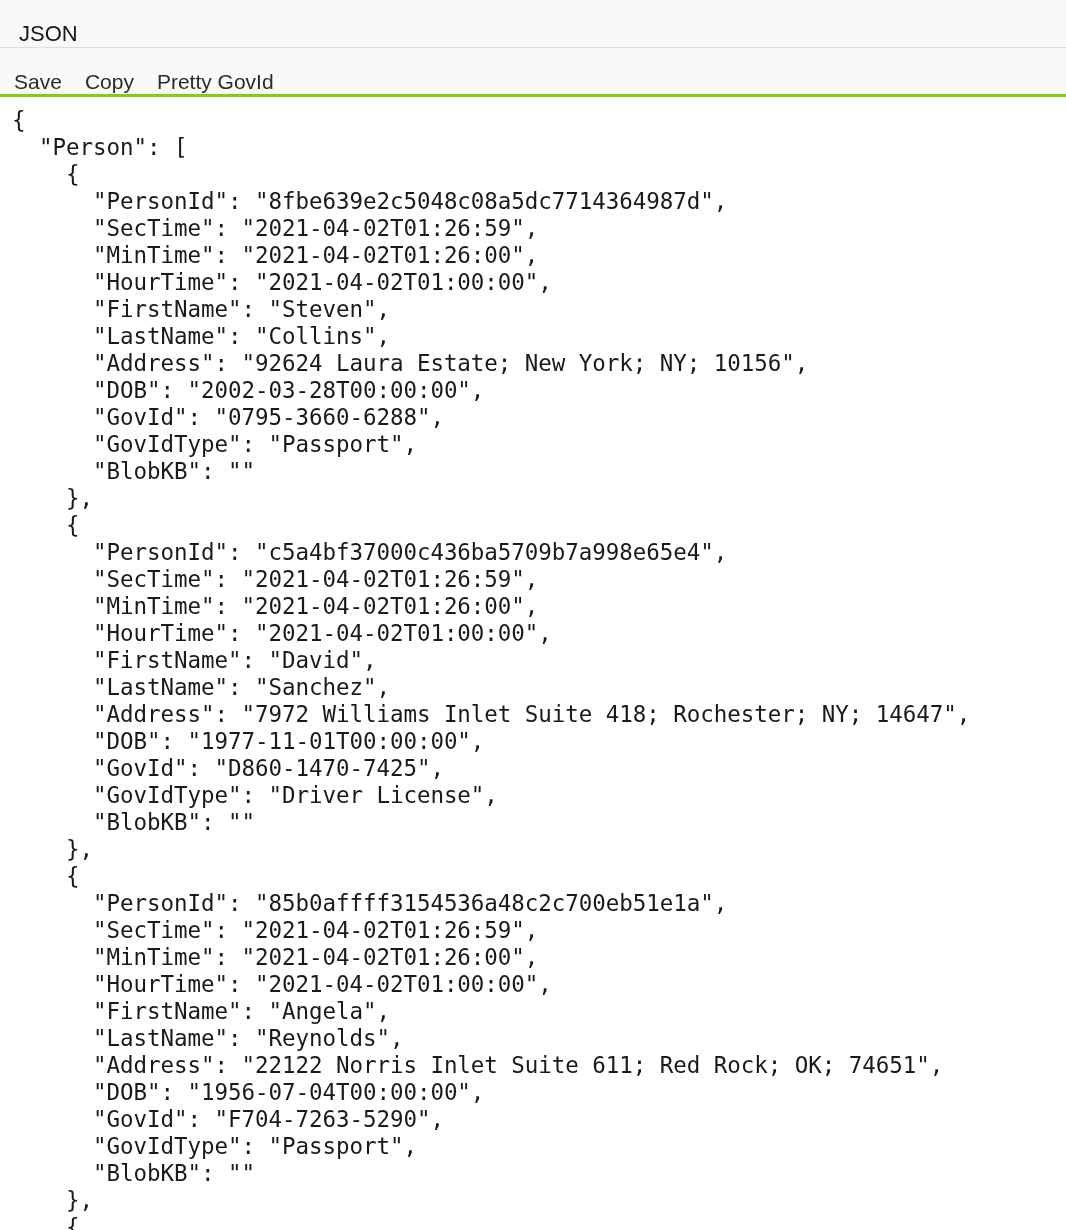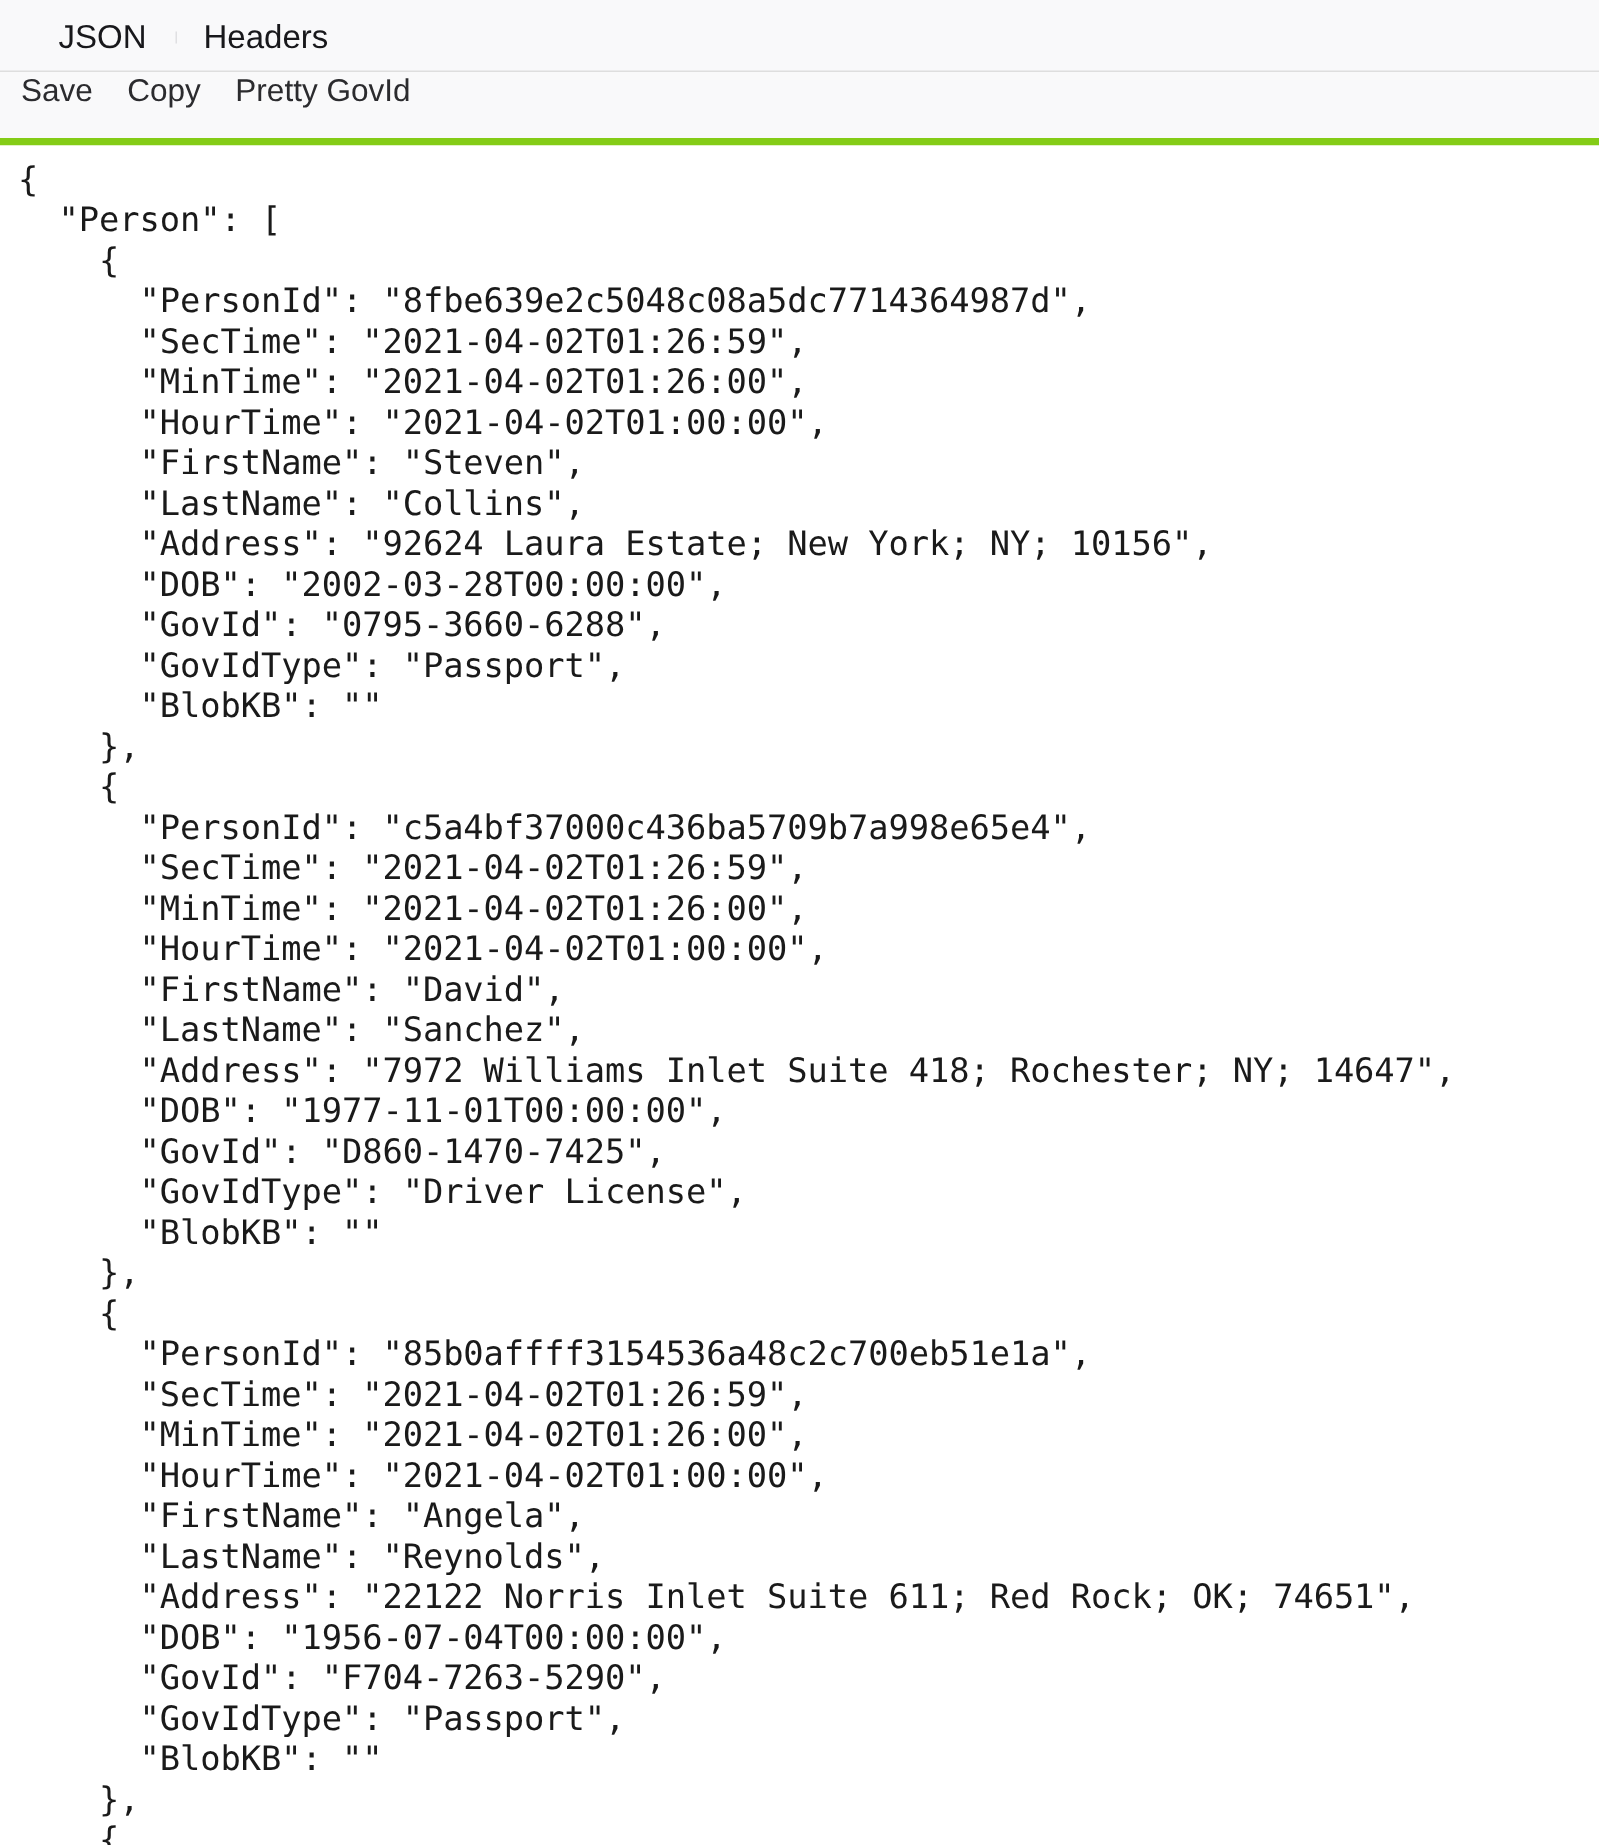--- a/index.html
+++ b/index.html
@@ -11,26 +11,25 @@
     width: 1066px;
     height: 1230px;
     overflow: hidden;
     font-family: "Liberation Sans", sans-serif;
     -webkit-font-smoothing: antialiased;
   }
 
   
   .tabbar {
     display: flex;
-    align-items: center;
+    align-items: flex-end;
     height: 48px;
     background: #f9f9fa;
     border-bottom: 1px solid #dedede;
     box-sizing: border-box;
-    padding-left: 20px;
   }
   .tab {
     display: flex;
     align-items: center;
     justify-content: center;
     padding: 0 19px;
     font-size: 22px;
     color: #18181b;
     background: #f9f9fa;
     border-top: 3px solid transparent;
@@ -51,24 +50,24 @@
   .tab.active {
     color: #0a7bff;
     border-top-color: #0a7bff;
     background: #ffffff;
   }
   .tab.active + .tab::before { background: transparent; }
 
   
   .toolbar {
     display: flex;
-    align-items: flex-start;
+    align-items: flex-end;
     height: 49px;
     background: #f9f9fa;
-    border-bottom: 5px solid #84cc16;
+    border-bottom: 3px solid #84cc16;
     box-sizing: border-box;
     padding-left: 14px;
   }
   .toolbar-btn {
     font-size: 21px;
     color: #2b2b2e;
     padding: 2px 12px 2px 0;
     margin-right: 11px;
     cursor: default;
     white-space: nowrap;
@@ -97,23 +96,20 @@
     letter-spacing: -0.05px;
     tab-size: 2;
   }
 </style>
 </head>
 <body>
 
 <div class="tabbar">
   <div class="tab">
     <span>JSON</span>
-  </div>
-  <div class="tab">
-    <span>Headers</span>
   </div>
 </div>
 
 <div class="toolbar">
   <button class="toolbar-btn">Save</button>
   <button class="toolbar-btn">Copy</button>
   <button class="toolbar-btn">Pretty GovId</button>
 </div>
 
 <div class="raw-panel">

